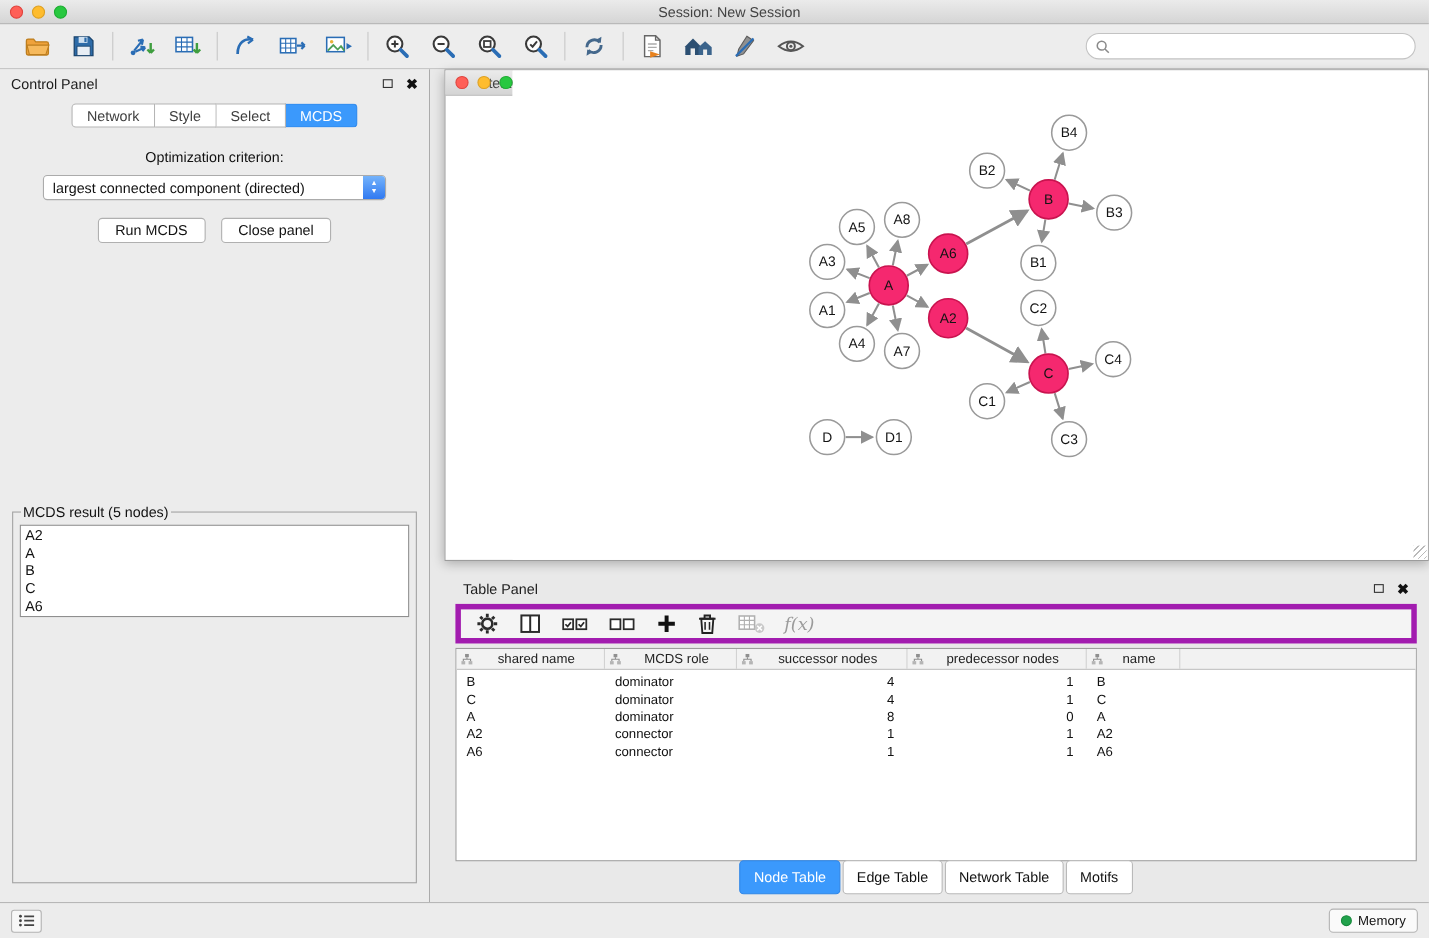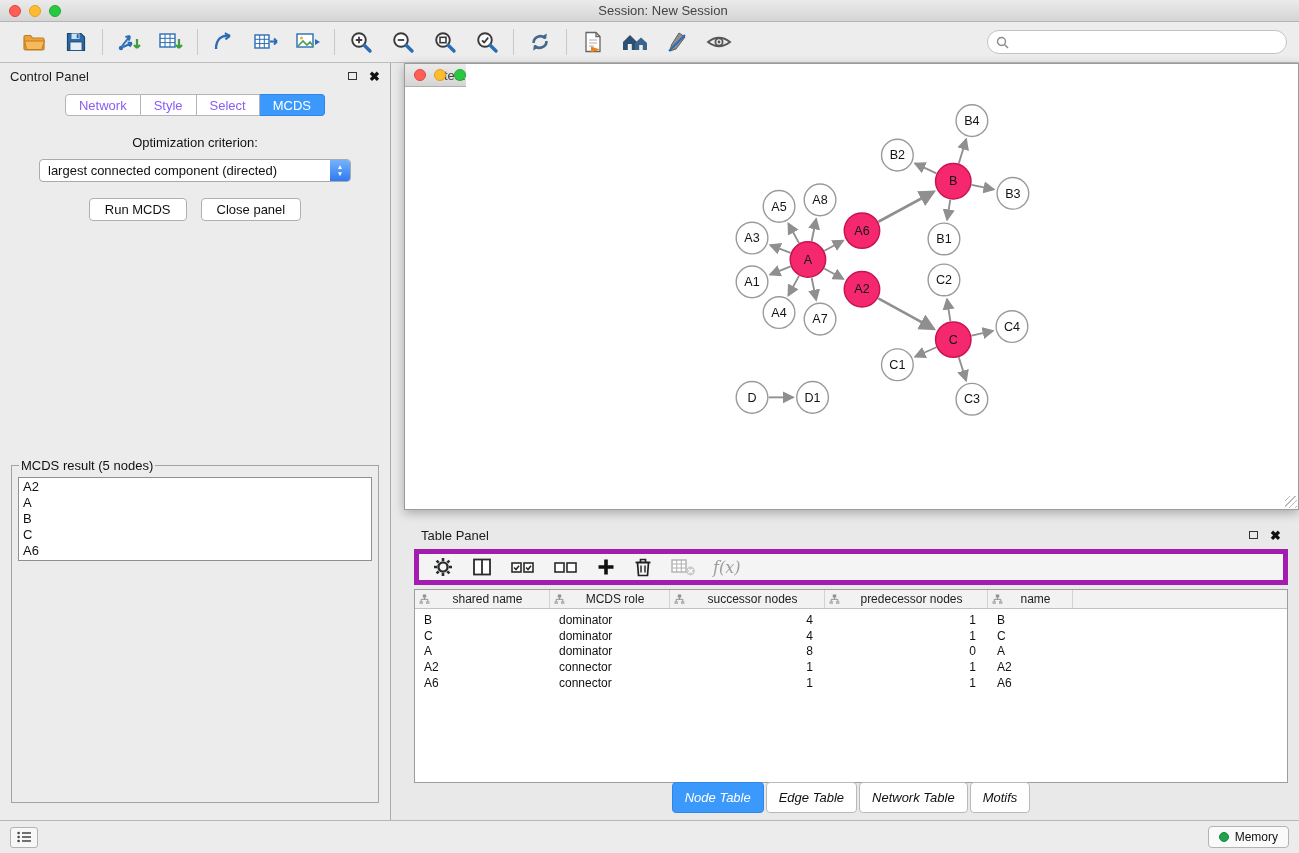--- a/index.html
+++ b/index.html
@@ -37,21 +37,21 @@
   .control-panel { width:391px; background:#ececec; border-right:1px solid #ababab;
     display:flex; flex-direction:column; }
   .panel-header { height:26px; display:flex; align-items:center; padding:0 10px;
     font-size:13px; color:#1c1c1c; flex:none; }
   .panel-header .spacer { flex:1; }
   .float-btn { width:9px; height:8px; border:1.4px solid #333; margin-right:12px; cursor:pointer; }
   .close-x { font-size:13px; font-weight:bold; color:#111; cursor:pointer; line-height:1; }
   .cp-tabs { display:flex; justify-content:center; margin-top:5px; flex:none; }
   .cp-tab { height:22px; padding:0 13px; font-size:13px; background:#fff;
     border:1px solid #b5b5b5; border-left:none; display:flex; align-items:center;
-    color:#8b5cf6; cursor:pointer; }
+    color:#404040; cursor:pointer; }
   .cp-tab:first-child { border-left:1px solid #b5b5b5; border-radius:4px 0 0 4px; }
   .cp-tab:last-child { border-radius:0 4px 4px 0; }
   .cp-tab.active { background:#3b99fc; border-color:#2f86e8; color:#fff; }
   .opt-label { text-align:center; margin-top:19px; font-size:13px; color:#111; flex:none; }
   .dropdown { margin:9px auto 0; width:312px; height:23px; background:#fff;
     border:1px solid #ababab; border-radius:4px; position:relative; display:flex;
     align-items:center; font-size:13px; padding-left:8px; cursor:pointer; flex:none; color:#111; }
   .dd-stepper { position:absolute; right:0; top:0; bottom:0; width:20px;
     border-radius:0 3px 3px 0; background:linear-gradient(#74b3fb,#3079f1);
     display:flex; flex-direction:column; align-items:center; justify-content:center;
@@ -95,21 +95,21 @@
     border-right:1px solid #d2d2d2; overflow:hidden; cursor:pointer; flex:none; }
   .th-label { flex:1; text-align:center; white-space:nowrap; }
   .th-fill { flex:1; border-right:none; }
   .tbody { flex:1; overflow:auto; padding-top:3px; }
   .tr { display:flex; height:15.8px; align-items:center; cursor:default; }
   .td { font-size:12px; color:#111; padding:0 12px 0 9px; white-space:nowrap;
     overflow:hidden; flex:none; }
   .table-tabs { height:29px; display:flex; align-items:center; justify-content:center;
     gap:2px; flex:none; }
   .bt-tab { height:31px; padding:12px 12px; display:flex; align-items:center; font-size:13px;
-    background:#fff; border:1px solid #b9b9b9; border-radius:4px; color:#111; cursor:pointer;font-style:italic; }
+    background:#fff; border:1px solid #b9b9b9; border-radius:4px; color:#111; cursor:pointer; }
   .bt-tab.active { background:#3b99fc; border-color:#2f86e8; color:#fff; }
 
   
   .statusbar { height:33px; background:#ececec; border-top:1px solid #b7b7b7;
     display:flex; align-items:center; padding:16px 10px; }
   .panels-btn { width:28px; height:21px; background:#f7f7f7; border:1px solid #b3b3b3;
     border-radius:3px; display:flex; align-items:center; justify-content:center; cursor:pointer; }
   .memory-btn { margin-left:auto; height:22px; background:#fafafa; border:1px solid #b3b3b3;
     border-radius:4px; display:flex; align-items:center; gap:6px; padding:0 10px;
     font-size:12px; color:#111; cursor:pointer; }

